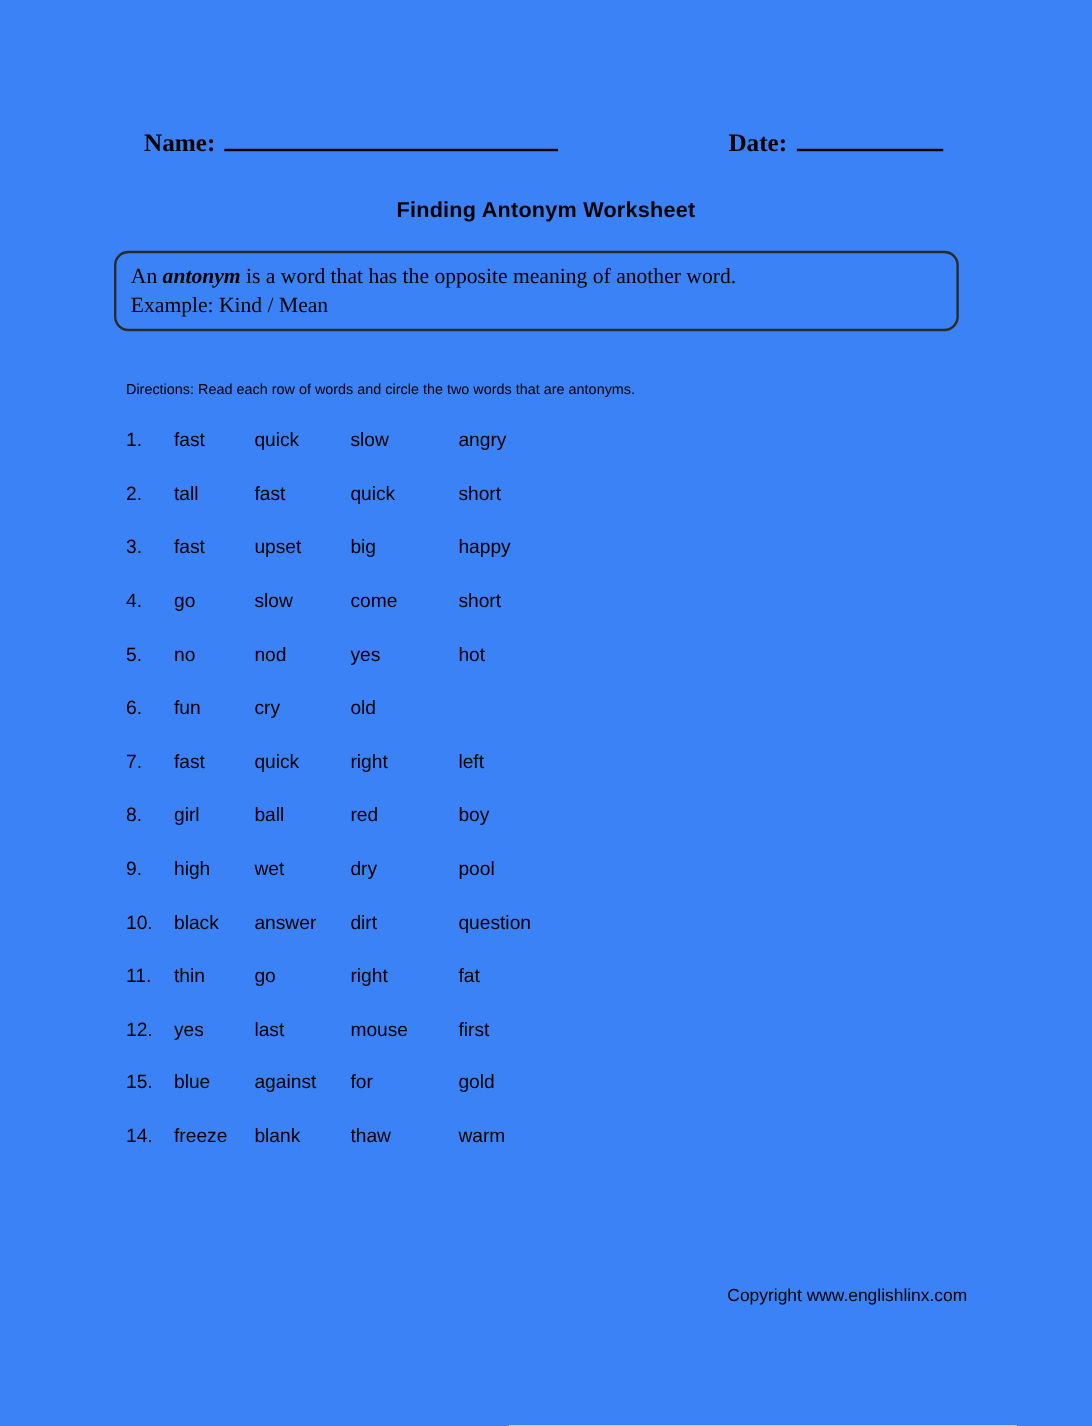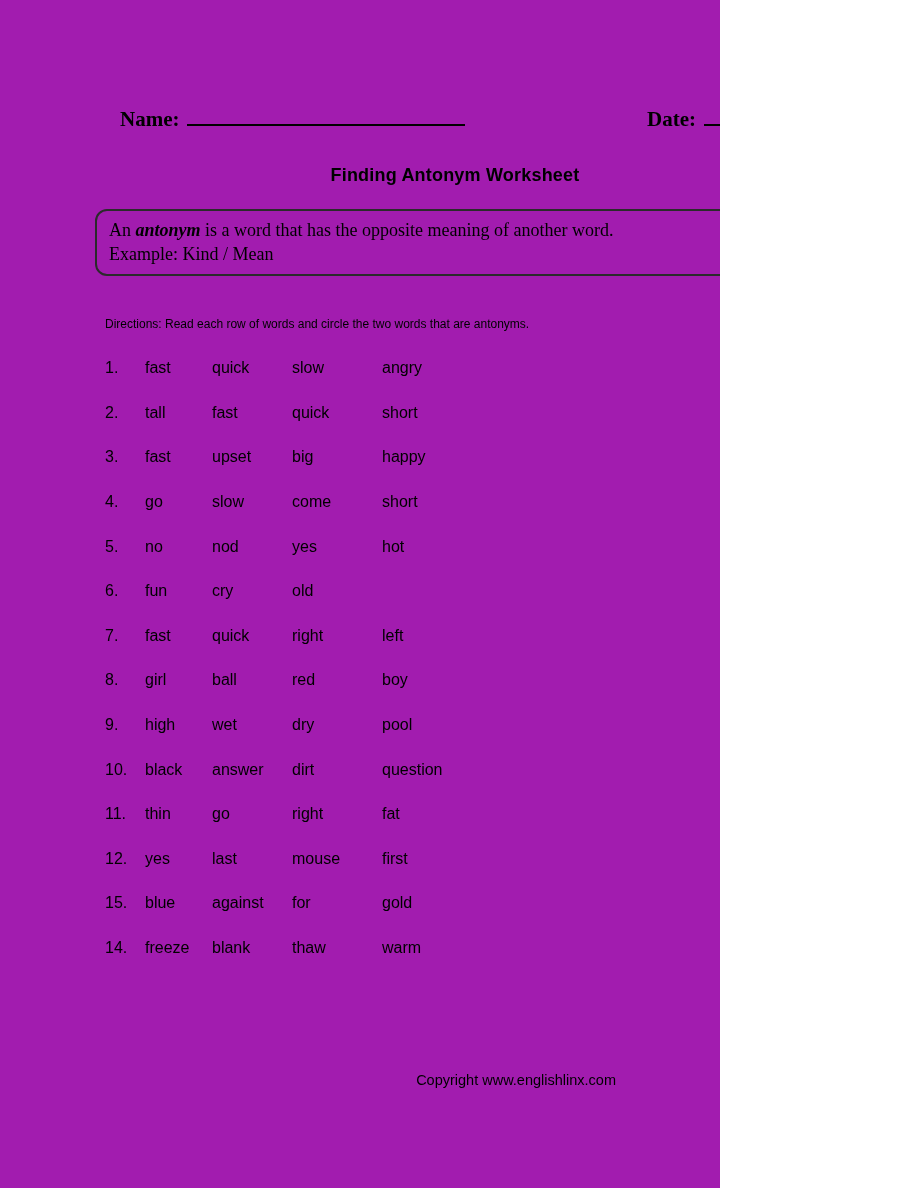--- a/index.html
+++ b/index.html
@@ -2,40 +2,40 @@
 <html><head>
 <meta charset="utf-8">
 <style>
   html, body {
     margin: 0;
     padding: 0;
     background: #ffffff;
   }
   .page {
     position: relative;
-    width: 720px;
+    width: 910px;
     height: 1188px;
-    background: #a21caf;
+    background: #3b82f6;
     color: #000000;
     overflow: hidden;
     font-family: "Liberation Sans", sans-serif;
   }
   
   .header-line {
     position: absolute;
     top: 104px;
     left: 0;
     width: 910px;
     height: 34px;
     font-family: "Liberation Serif", serif;
     font-weight: bold;
     font-size: 21px;
   }
   .name-group { position: absolute; left: 120px; top: 0; white-space: nowrap; }
-  .date-group { position: absolute; left: 607px; top: 0; white-space: nowrap; margin-left: 40px; }
+  .date-group { position: absolute; left: 607px; top: 0; white-space: nowrap; }
   .blank-line {
     display: inline-block;
     border-bottom: 2px solid #000000;
     height: 20px;
     margin-left: 8px;
   }
   .name-blank { width: 278px; }
   .date-blank { width: 122px; }
 
   
@@ -52,21 +52,21 @@
   }
 
   
   .def-box {
     position: absolute;
     left: 95px;
     top: 209px;
     width: 676px;
     border: 2px solid #2b2b2b;
     border-radius: 12px;
-    padding: 7px 24px 8px 12px;
+    padding: 7px 12px 8px 12px;
     font-family: "Liberation Serif", serif;
     font-size: 18px;
     line-height: 24px;
   }
   .def-term { font-style: italic; font-weight: bold; }
 
   
   .directions {
     position: absolute;
     left: 105px;

